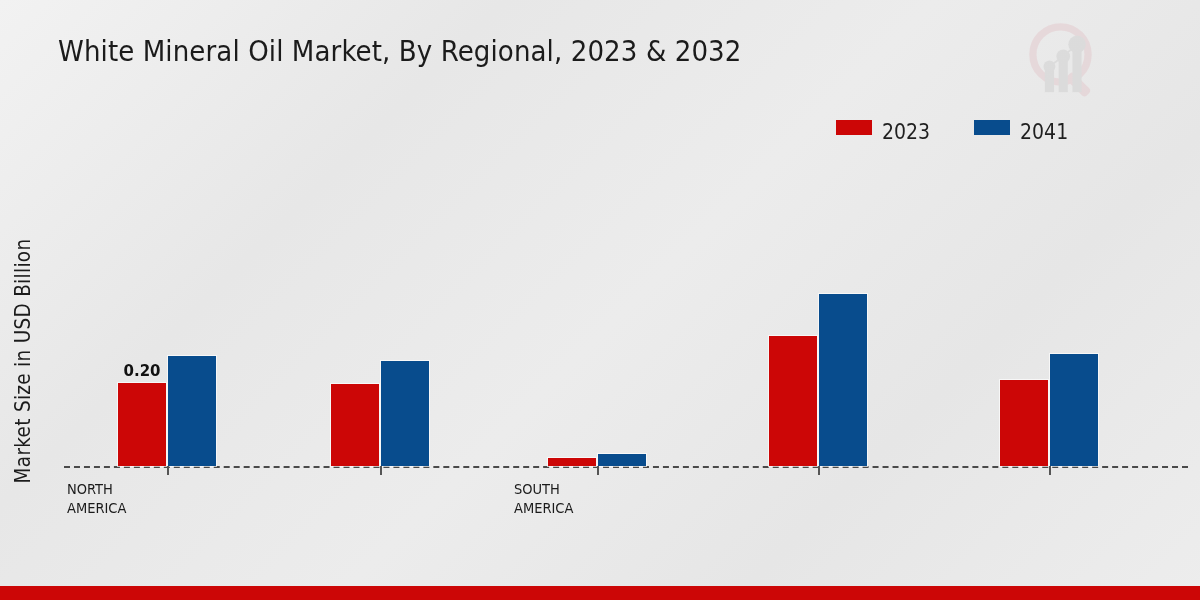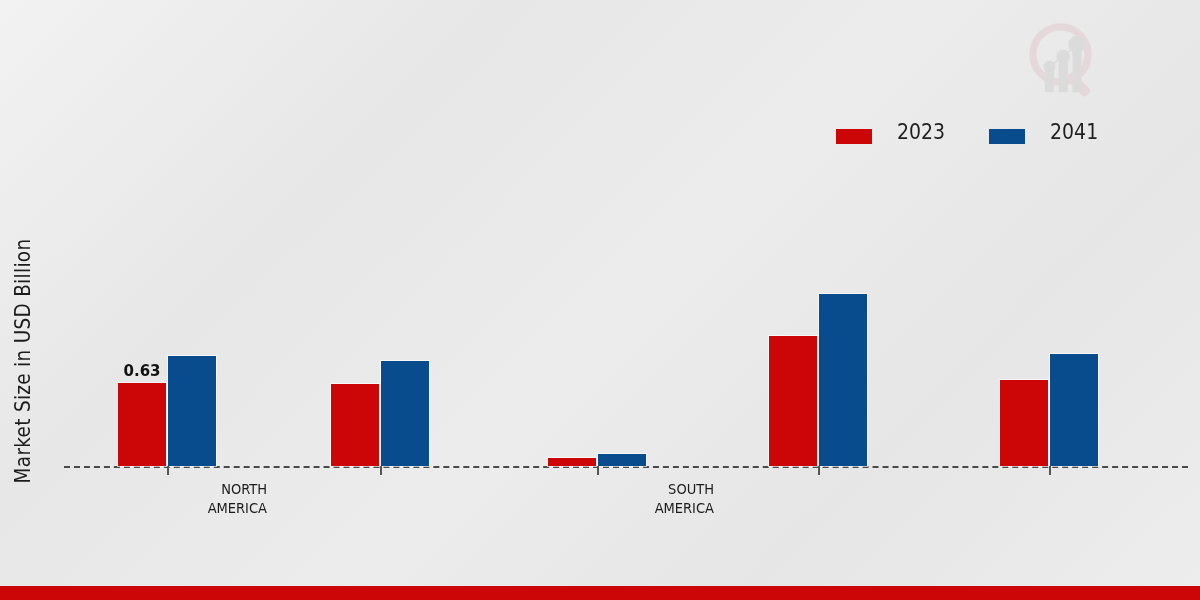--- a/index.html
+++ b/index.html
@@ -50,22 +50,22 @@
   #legend {
     position: absolute;
     left: 836px;
     top: 120px;
     display: flex;
     align-items: center;
     gap: 44px;
   }
   .legend-item {
     display: flex;
-    align-items: flex-end;
-    gap: 25px;
+    align-items: flex-start;
+    gap: 10px;
   }
   .legend-swatch {
     width: 36px;
     height: 15px;
     display: block;
   }
   .legend-label {
     font-size: 21px;
     color: #1f1f1f;
     font-family: "DejaVu Sans Condensed", "Liberation Sans Narrow", "Liberation Sans", sans-serif;
@@ -138,41 +138,42 @@
     top: 316px;
     width: 0;
     height: 9px;
     border-left: 2px solid #555;
   }
 
   .cat-label {
     position: absolute;
     top: 330px;
     width: 200px;
-    text-align: right;
+    text-align: left;
     font-size: 14.5px;
     line-height: 19px;
     color: #1b1b1b;
     font-family: "DejaVu Sans Condensed", "Liberation Sans Narrow", "Liberation Sans", sans-serif;
   }
 
   
   #bottom-strip {
     position: absolute;
     left: 0;
     bottom: 0;
     width: 1200px;
     height: 14px;
   }
 </style>
 </head>
 <body>
 
 <div id="page">
 
+  <div id="chart-title">White Mineral Oil Market, By Regional, 2023 &amp; 2032</div>
 
   <div id="watermark">
     <svg viewBox="0 0 100 100" width="92" height="92">
       <circle cx="44" cy="44" r="30" fill="none" stroke="#e3c8cc" stroke-width="8"></circle>
       <rect x="58" y="62" width="11" height="30" rx="4" transform="rotate(-45 63 77)" fill="#e3c8cc"></rect>
       <rect x="27" y="57" width="10" height="28" fill="#cfcfcf"></rect>
       <rect x="42" y="46" width="10" height="39" fill="#cfcfcf"></rect>
       <rect x="57" y="33" width="10" height="52" fill="#cfcfcf"></rect>
       <line x1="32" y1="57" x2="47" y2="46" stroke="#cfcfcf" stroke-width="2"></line>
       <line x1="47" y1="46" x2="62" y2="33" stroke="#cfcfcf" stroke-width="2"></line>
@@ -192,21 +193,21 @@
         <span class="legend-label">2041</span>
       </div>
     </div>
 
   <div id="y-axis-title">Market Size in USD Billion</div>
 
   <div id="plot">
     <div id="baseline"></div>
   <div class="group" style="left: 67px; width: 120px;">
         <div class="bar series-0" style="height: 82.8px; background: rgb(204, 6, 6);">
-          <span class="bar-value">0.63</span>
+          <span class="bar-value">0.20</span>
         </div>
         <div class="bar series-1" style="height: 109.94px; background: rgb(8, 76, 141);"></div>
       </div>
       <div class="tick" style="left: 127px;"></div>
       <div class="cat-label" style="left: 27px;">NORTH<br>AMERICA</div>
       <div class="group" style="left: 280px; width: 120px;">
         <div class="bar series-0" style="height: 81.65px; background: rgb(204, 6, 6);"></div>
         <div class="bar series-1" style="height: 104.88px; background: rgb(8, 76, 141);"></div>
       </div>
       <div class="tick" style="left: 340px;"></div>

